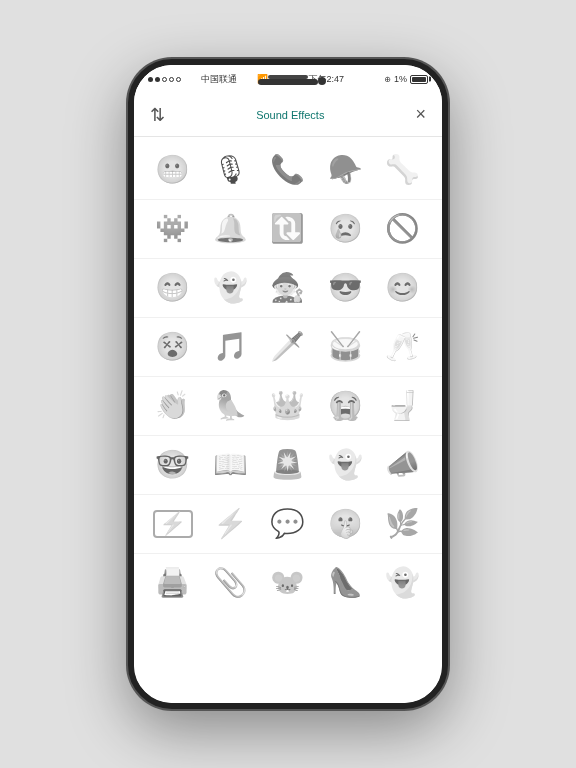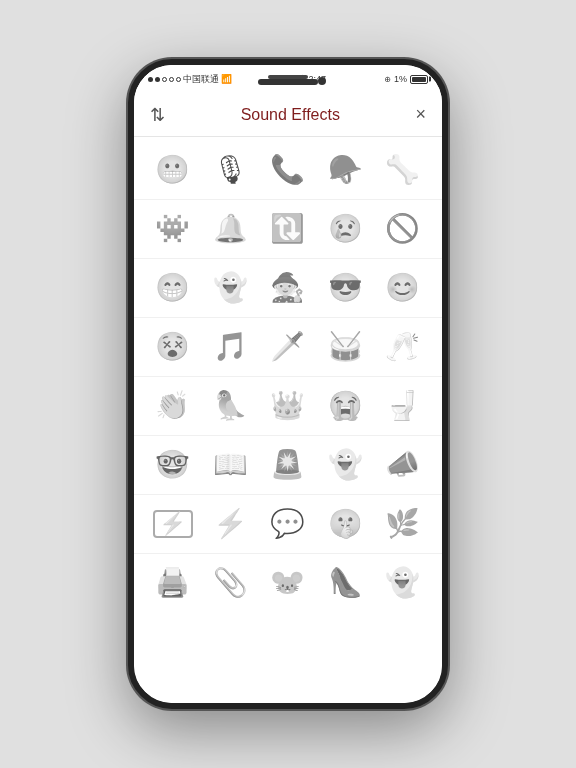--- a/index.html
+++ b/index.html
@@ -75,21 +75,21 @@
       height: 28px;
       background: #fff;
       display: flex;
       align-items: center;
       justify-content: space-between;
       padding: 0 14px;
       font-size: 9px;
       color: #333;
       flex-shrink: 0;
     }
-    .status-left { display: flex; align-items: center; gap: 2px; }
+    .status-left { display: flex; align-items: center; gap: 20px; }
     .status-dots { display: flex; gap: 2px; }
     .status-dot { width: 5px; height: 5px; border-radius: 50%; background: #333; }
     .status-dot.empty { background: transparent; border: 1px solid #333; }
     .status-right { display: flex; align-items: center; gap: 3px; }
     .battery-icon {
       width: 18px; height: 9px;
       border: 1.5px solid #333;
       border-radius: 2px;
       position: relative;
       display: inline-flex;
@@ -124,23 +124,23 @@
       padding: 0 16px;
       border-bottom: 1px solid #e5e5e5;
       flex-shrink: 0;
     }
     .header-sort-icon {
       font-size: 18px;
       color: #555;
       cursor: pointer;
     }
     .header-title {
-      font-size: 16px;
+      font-size: 11px;
       font-weight: 500;
-      color: #7f1d1d;
+      color: #0f766e;
     }
     .header-close {
       font-size: 18px;
       color: #555;
       cursor: pointer;
       font-weight: 300;
     }
 
     
     .sound-grid {

